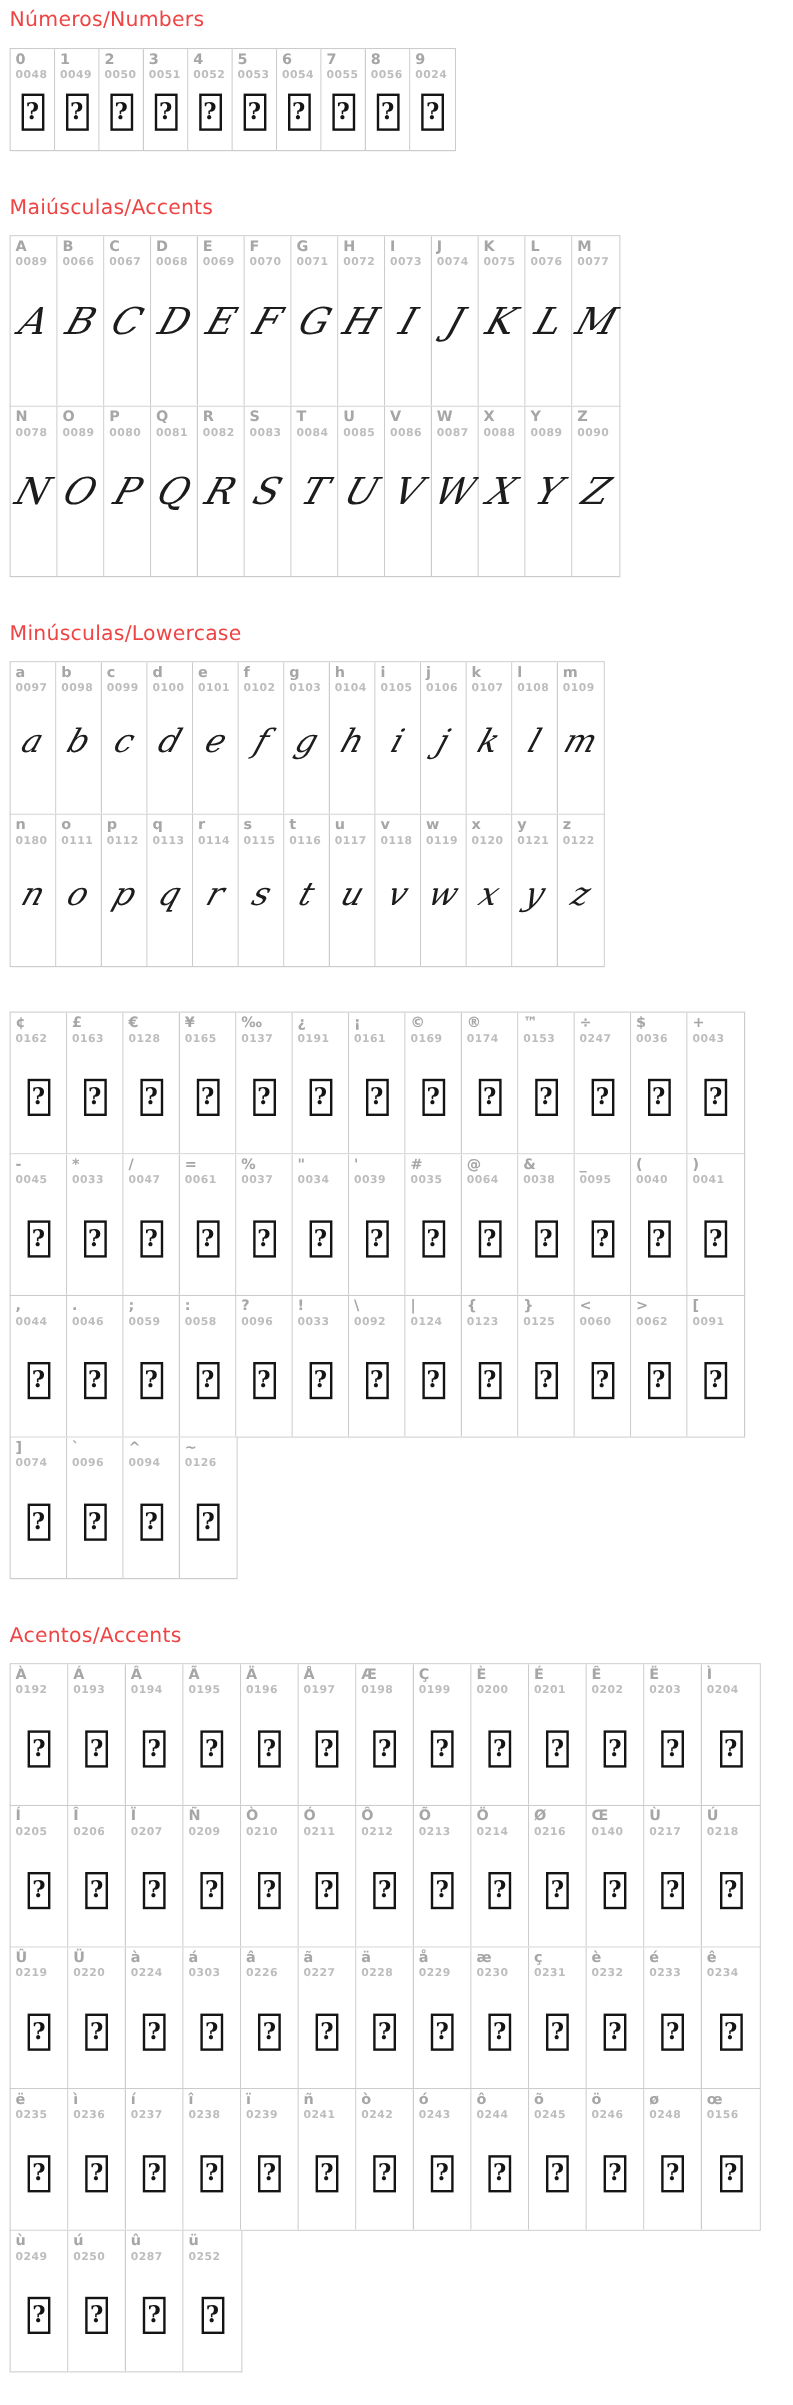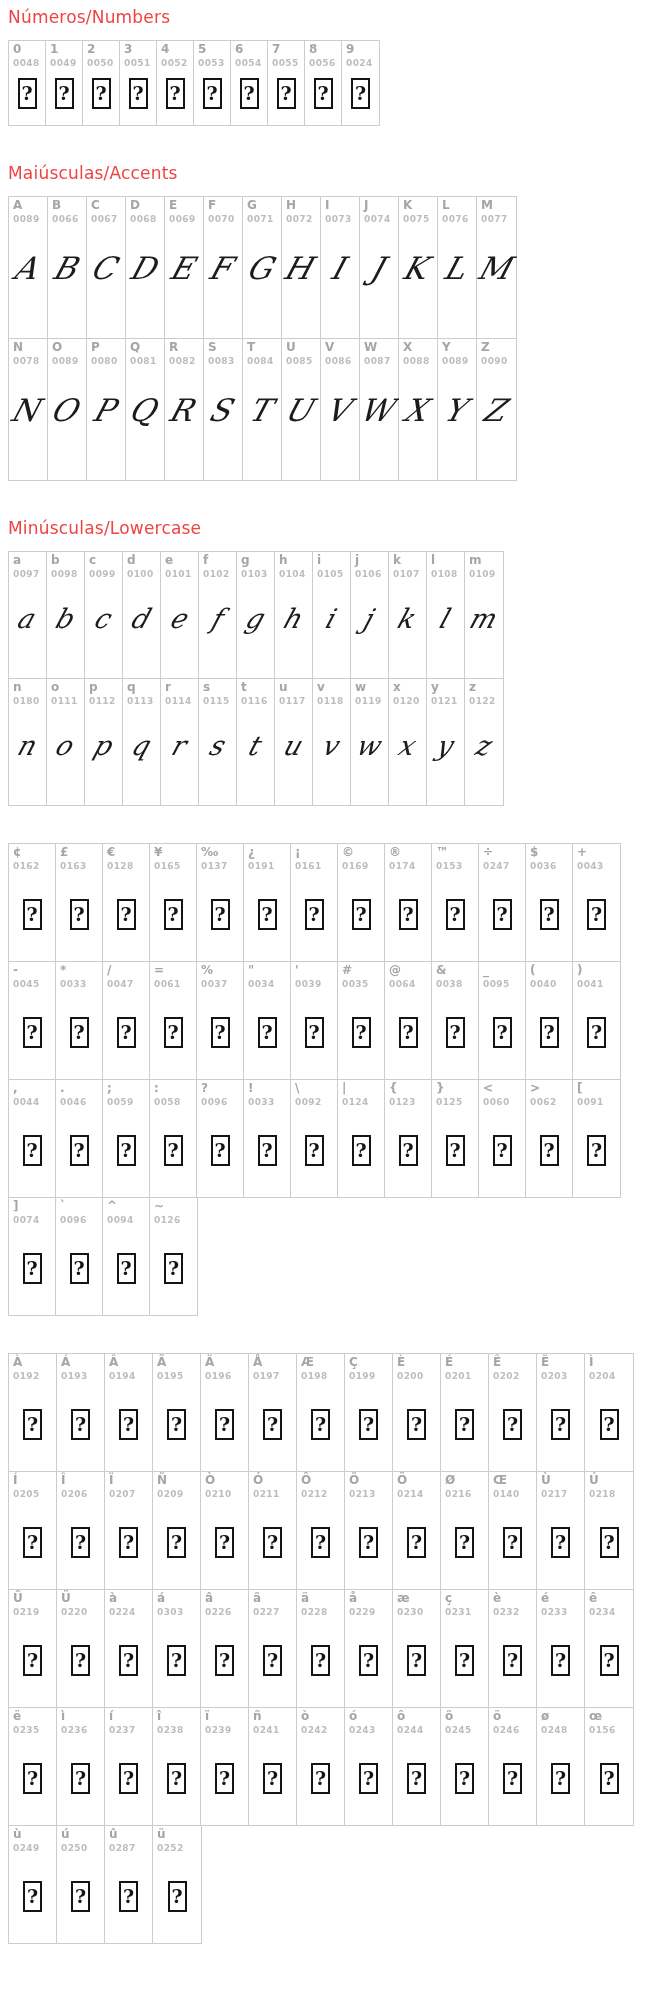--- a/index.html
+++ b/index.html
@@ -900,20 +900,21 @@
     <div class="cell-code">0126</div>
     <div class="cell-glyph">
               <span class="tofu">?</span>
             </div>
   </div>
 </div>
       </div>
   </section>
 
   <section class="section sec-accents">
+    <h2 class="section-title">Acentos/Accents</h2>
     <div class="rows">
         <div class="row">
   <div class="cell">
     <div class="cell-char">À</div>
     <div class="cell-code">0192</div>
     <div class="cell-glyph">
               <span class="tofu">?</span>
             </div>
   </div>
 

